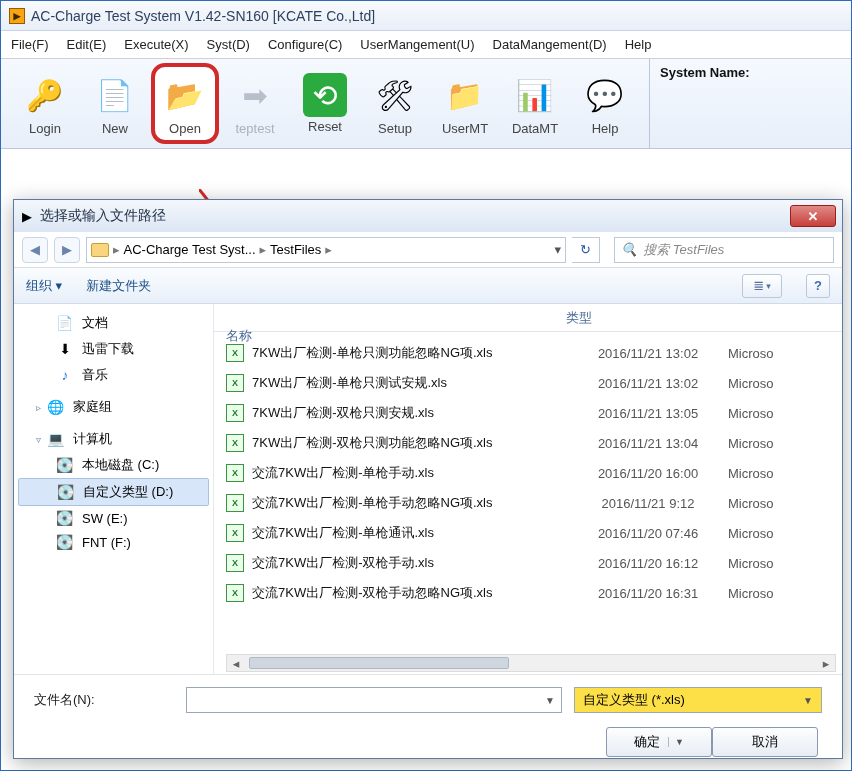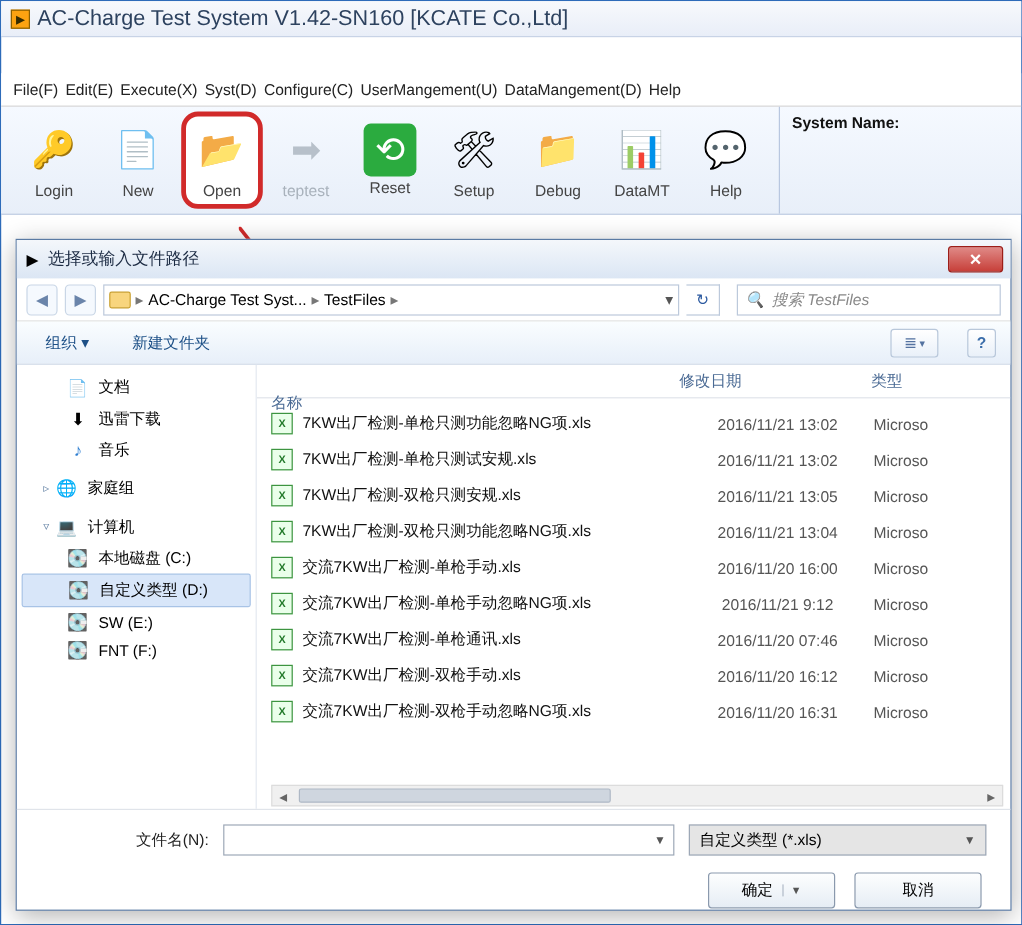--- a/index.html
+++ b/index.html
@@ -29,29 +29,28 @@
     border-bottom: 1px solid #c8d3e6;
   }
   .titlebar .app-icon {
     width: 16px; height: 16px;
     background: #fca311;
     border: 1px solid #8b6000;
     margin-right: 6px;
     display: flex; align-items: center; justify-content: center;
     font-size: 9px; color: #362c00; font-weight: bold;
   }
-  .titlebar .title { color: #2d425f; font-size: 18px; }
+  .titlebar .title { color: #2d425f; font-size: 14px; }
 
   .menubar {
-    margin-top: 30px;
     height: 28px;
     display: flex;
     align-items: center;
     padding: 0 10px;
-    gap: 6px;
+    gap: 18px;
     background: #fff;
     border-bottom: 1px solid #d0d0d0;
   }
   .menubar span { color: #222; cursor: default; }
 
   .toolbar-wrap {
     height: 90px;
     background: linear-gradient(#f5f9ff, #e8eff9);
     border-bottom: 1px solid #b8c7e0;
     display: flex;
@@ -164,21 +163,21 @@
 
   .dlg-toolbar {
     height: 36px;
     background: linear-gradient(#fafdff, #e7eff9);
     border-bottom: 1px solid #d0dae8;
     display: flex;
     align-items: center;
     padding: 0 12px;
     gap: 24px;
   }
-  .dlg-toolbar .tb-link { color: #1c4f86; cursor: pointer; margin-left: 12px; }
+  .dlg-toolbar .tb-link { color: #1c4f86; cursor: pointer; }
   .dlg-toolbar .spacer { flex: 1; }
   .view-btn {
     width: 40px; height: 24px;
     border: 1px solid #b8c7da;
     border-radius: 3px;
     background: linear-gradient(#fff, #e9f0f9);
     display: flex; align-items: center; justify-content: center;
     color: #5472a0;
     gap: 2px;
   }
@@ -265,43 +264,43 @@
     padding: 12px 20px;
     display: flex;
     flex-direction: column;
     gap: 14px;
   }
   .footer-row {
     display: flex;
     align-items: center;
     gap: 12px;
   }
-  .fn-label { width: 140px; text-align: right; color: #222; }
+  .fn-label { width: 140px; color: #222; }
   .fn-combo {
     flex: 1;
     height: 26px;
     border: 1px solid #9da8b7;
     background: #fff;
     display: flex; align-items: center;
     padding: 0 6px;
     position: relative;
   }
   .fn-combo input {
     border: none; outline: none; flex: 1; font-size: 13px; font-family: inherit;
   }
   .fn-combo .dd { color: #555; font-size: 10px; padding-left:6px;}
   .type-combo {
     width: 248px;
     height: 26px;
     border: 1px solid #9da8b7;
-    background: #e5e5e5;
+    background: #fde047;
     display: flex; align-items: center; justify-content: space-between;
     padding: 0 8px;
   }
-  .btnrow { display: flex; justify-content: flex-end; gap: 16px; padding-right: 4px;}
+  .btnrow { display: flex; justify-content: flex-end; padding-right: 4px;}
   .dlg-btn {
     width: 106px; height: 30px;
     border: 1px solid #8a99ad;
     background: linear-gradient(#fdfefe, #e6edf5);
     border-radius: 3px;
     display: flex; align-items: center; justify-content: center;
     cursor: pointer;
     gap: 4px;
   }
 
@@ -355,21 +354,21 @@
       <div class="tool-item">
         <div class="tool-icon" style="background:#2bab3f;border-radius:6px;color:#fff;width:44px;height:44px;">⟲</div>
         <div class="tool-label">Reset</div>
       </div>
       <div class="tool-item">
         <div class="tool-icon">🛠</div>
         <div class="tool-label">Setup</div>
       </div>
       <div class="tool-item">
         <div class="tool-icon">📁</div>
-        <div class="tool-label">Debug</div>
+        <div class="tool-label">UserMT</div>
       </div>
       <div class="tool-item">
         <div class="tool-icon">📊</div>
         <div class="tool-label">DataMT</div>
       </div>
       <div class="tool-item">
         <div class="tool-icon">💬</div>
         <div class="tool-label">Help</div>
       </div>
     </div>
@@ -470,21 +469,20 @@
           </div>
         <div class="nav-item level2">
             <span class="mini-ico">💽</span>
             <span>FNT (F:)</span>
           </div>
       </div>
 
       <div class="list-pane">
         <div class="list-header">
           <div class="col-name">名称</div>
-          <div class="col-date">修改日期</div>
           <div class="col-type">类型</div>
         </div>
         <div class="list-rows" id="file-rows">
             <div class="file-row">
               <span class="file-ico">X</span>
               <span class="file-name">7KW出厂检测-单枪只测功能忽略NG项.xls</span>
               <span class="file-date">2016/11/21 13:02</span>
               <span class="file-type">Microso</span>
             </div>
             <div class="file-row">

